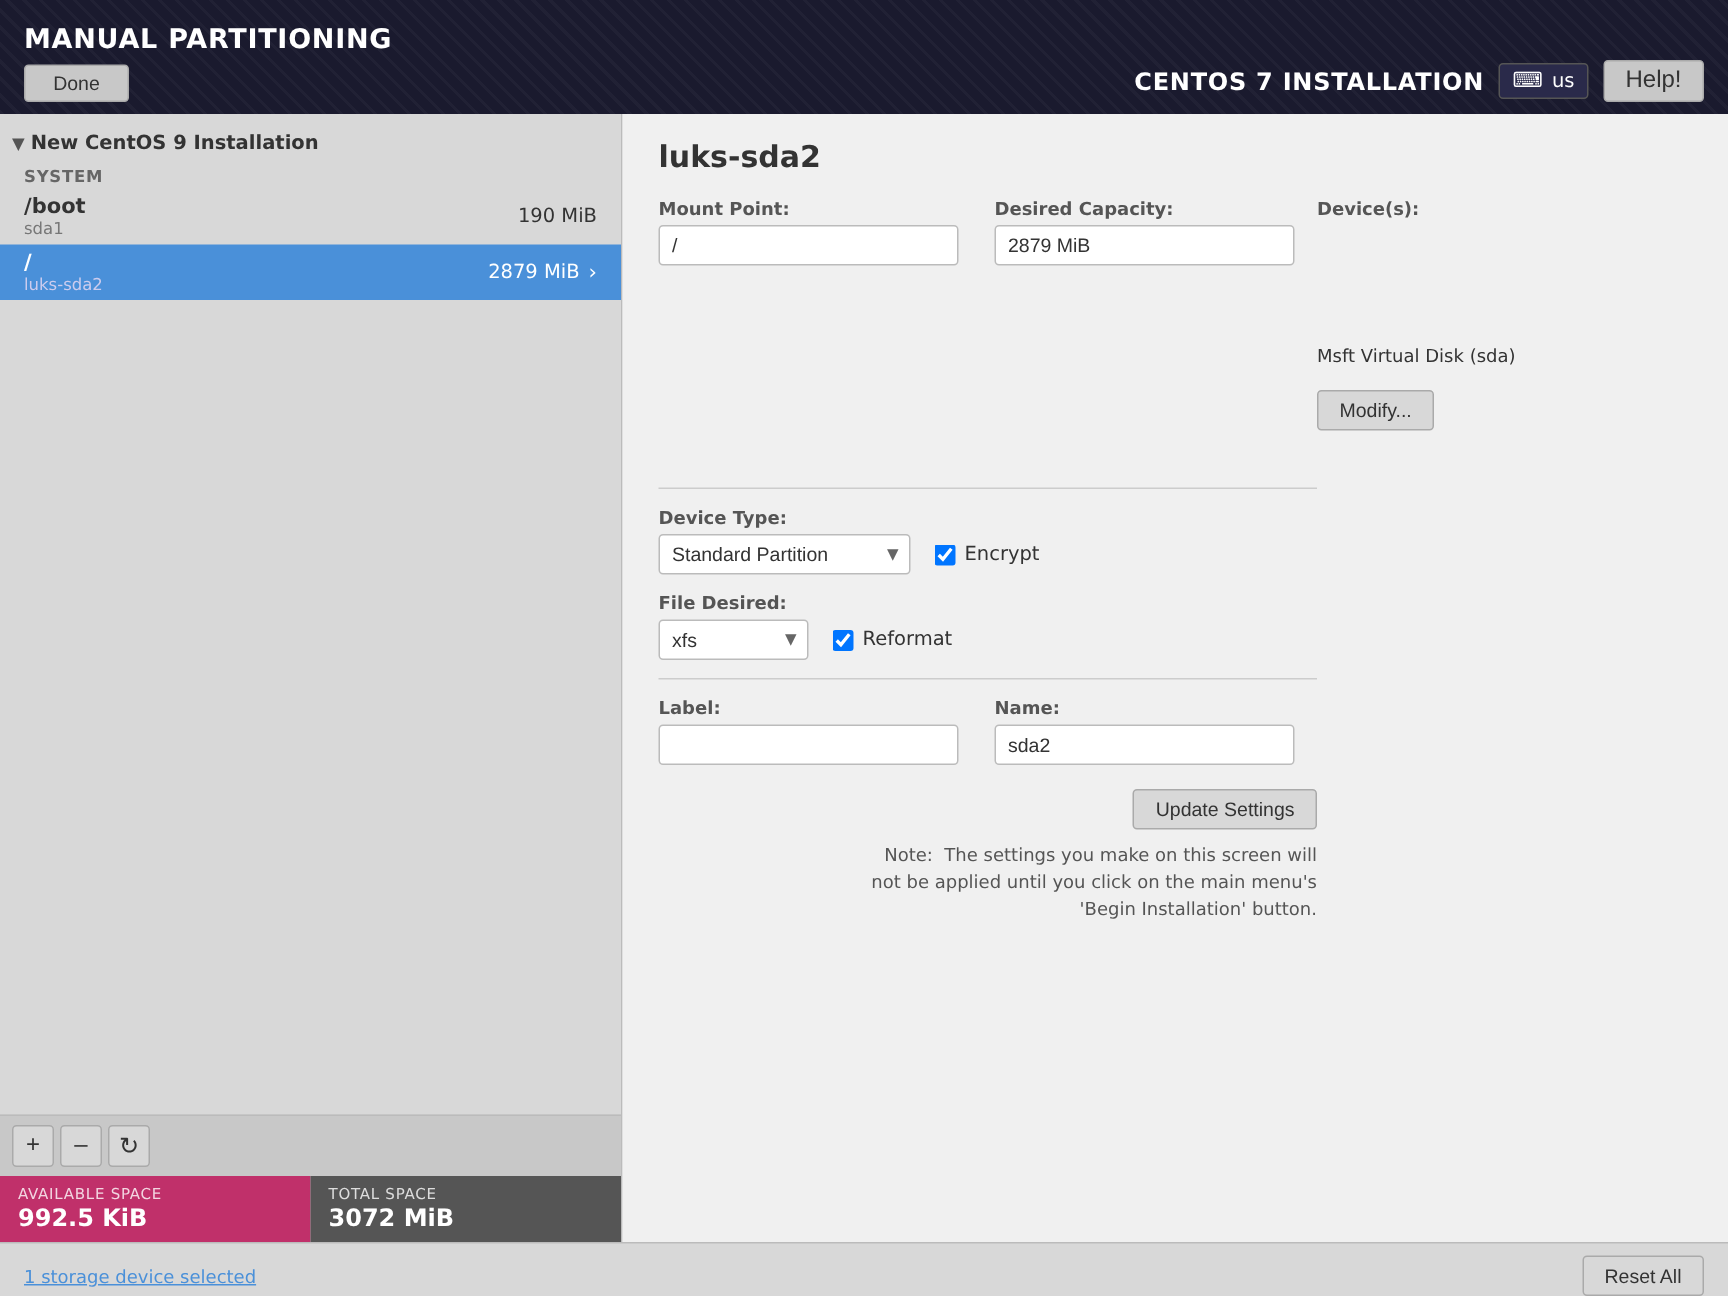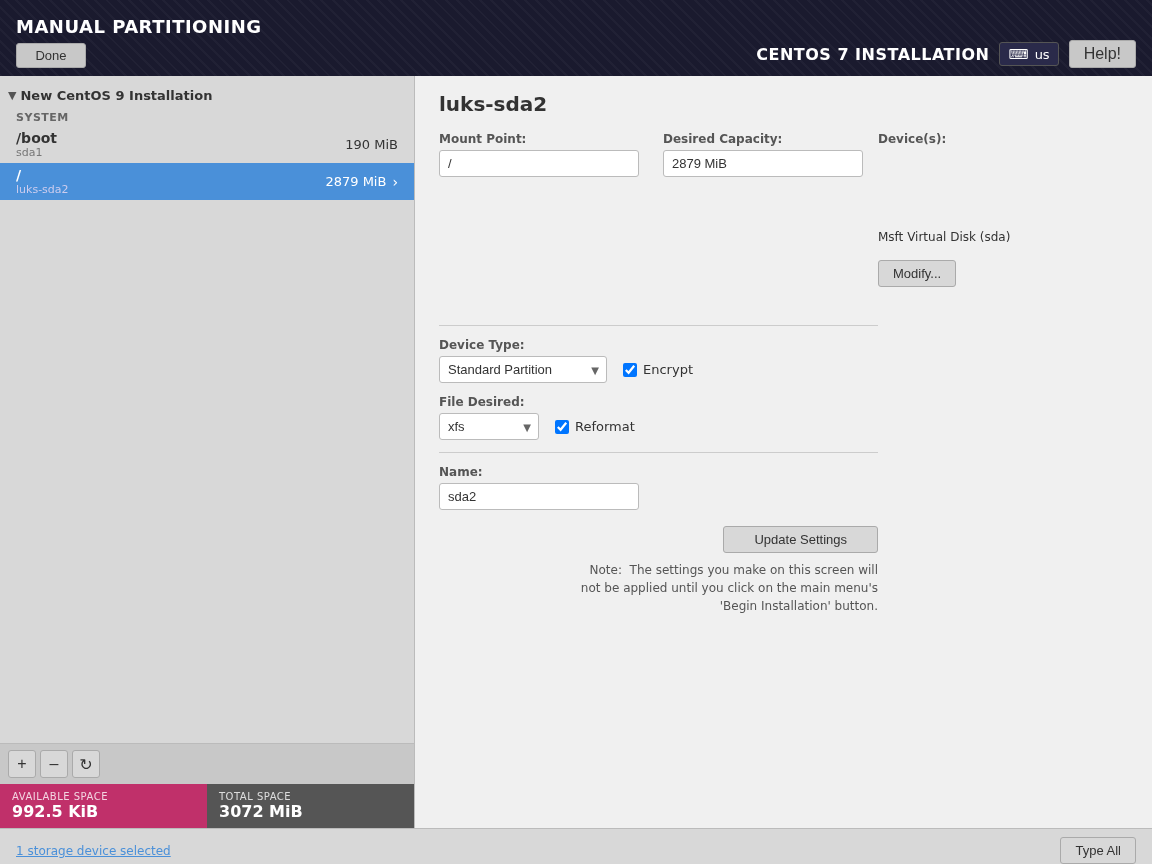--- a/index.html
+++ b/index.html
@@ -348,21 +348,21 @@
     .label-name-row {
       display: flex;
       gap: 24px;
       margin-bottom: 16px;
     }
 
     .update-settings-btn {
       background: #d8d8d8;
       border: 1px solid #aaa;
       border-radius: 3px;
-      padding: 5px 30px;
+      padding: 5px 14px;
       font-size: 13px;
       cursor: pointer;
       color: #333;
       float: right;
       margin-bottom: 8px;
     }
 
     .note-text {
       font-size: 12px;
       color: #555;
@@ -533,20 +533,24 @@
               <input type="checkbox" class="form-checkbox" checked="" style="">
               <span class="checkbox-label">Reformat</span>
             </div>
           </div>
         </div>
 
         <hr class="divider">
 
         <div class="label-name-row">
           <div class="form-group">
+            <label class="form-label">Label:</label>
+            <input class="form-input" type="text" value="" style="">
+          </div>
+          <div class="form-group">
             <label class="form-label">Name:</label>
             <input class="form-input" type="text" value="sda2" style="">
           </div>
         </div>
 
         <div style="margin-top: 16px; text-align:right;">
           <button class="update-settings-btn">Update Settings</button>
         </div>
         <div class="note-text">Note:&nbsp; The settings you make on this screen will<br>not be applied until you click on the main menu's<br>'Begin Installation' button.</div>
       </div>
@@ -560,14 +564,14 @@
           <button class="modify-btn">Modify...</button>
         </div>
       </div>
     </div>
 
   </div>
 </div>
 
 <div class="bottom-bar">
   <a class="storage-link">1 storage device selected</a>
-  <button class="reset-all-btn">Type All</button>
+  <button class="reset-all-btn">Reset All</button>
 </div>
 
 </body></html>

